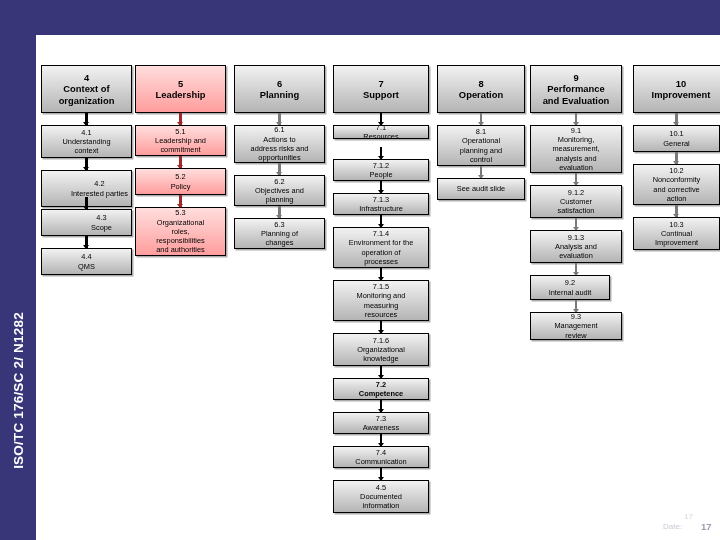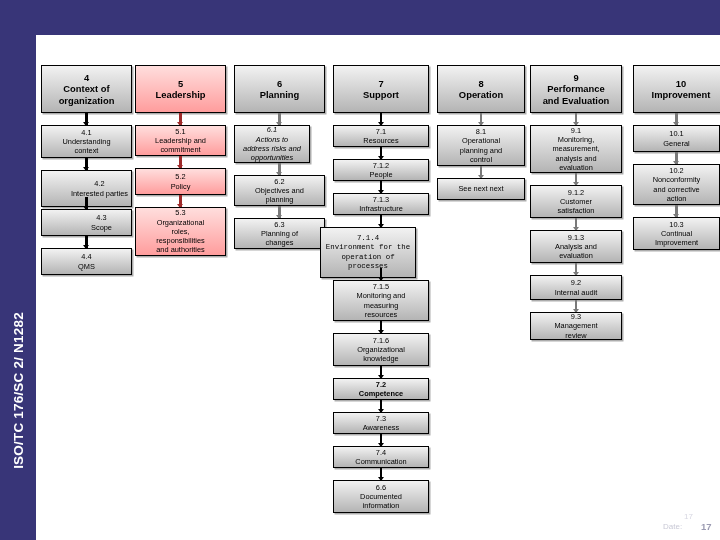--- a/index.html
+++ b/index.html
@@ -137,45 +137,45 @@
 Policy</div>
     <div class="conn red" style="left: 143.3px; top: 160px; height: 12px;"></div>
     <div class="box pink" style="left: 99px; top: 172px; width: 91px; height: 49px;">5.3
 Organizational
 roles,
 responsibilities
 and authorities</div>
     <div class="box head" style="left: 198px; top: 30px; width: 91px; height: 48px;">6
 Planning</div>
     <div class="conn " style="left: 242.3px; top: 78px; height: 12px;"></div>
-    <div class="box" style="left: 198px; top: 90px; width: 76px; height: 38px; font-style: italic;">6.1
+    <div class="box" style="left: 198px; top: 90px; width: 91px; height: 38px;">6.1
 Actions to
 address risks and
 opportunities</div>
     <div class="conn " style="left: 242.3px; top: 128px; height: 12px;"></div>
     <div class="box" style="left: 198px; top: 140px; width: 91px; height: 31px;">6.2
 Objectives and
 planning</div>
     <div class="conn " style="left: 242.3px; top: 171px; height: 12px;"></div>
     <div class="box" style="left: 198px; top: 183px; width: 91px; height: 31px;">6.3
 Planning of
 changes</div>
     <div class="box head" style="left: 297px; top: 30px; width: 96px; height: 48px;">7
 Support</div>
     <div class="conn dark" style="left: 343.8px; top: 78px; height: 12px;"></div>
-    <div class="box" style="left: 297px; top: 90px; width: 96px; height: 22px;">7.1
+    <div class="box" style="left: 297px; top: 90px; width: 96px; height: 14px;">7.1
 Resources</div>
     <div class="conn dark" style="left: 343.8px; top: 112px; height: 12px;"></div>
     <div class="box" style="left: 297px; top: 124px; width: 96px; height: 22px;">7.1.2
 People</div>
     <div class="conn dark" style="left: 343.8px; top: 146px; height: 12px;"></div>
     <div class="box" style="left: 297px; top: 158px; width: 96px; height: 22px;">7.1.3
 Infrastructure</div>
     <div class="conn dark" style="left: 343.8px; top: 180px; height: 12px;"></div>
-    <div class="box" style="left: 284px; top: 192px; width: 96px; height: 51px; font-family: Liberation Mono, monospace;">7.1.4
+    <div class="box" style="left: 297px; top: 192px; width: 96px; height: 41px;">7.1.4
 Environment for the
 operation of
 processes</div>
     <div class="conn dark" style="left: 343.8px; top: 233px; height: 12px;"></div>
     <div class="box" style="left: 297px; top: 245px; width: 96px; height: 41px;">7.1.5
 Monitoring and
 measuring
 resources</div>
     <div class="conn dark" style="left: 343.8px; top: 286px; height: 12px;"></div>
     <div class="box" style="left: 297px; top: 298px; width: 96px; height: 33px;">7.1.6
@@ -184,51 +184,51 @@
     <div class="conn dark" style="left: 343.8px; top: 331px; height: 12px;"></div>
     <div class="box" style="left: 297px; top: 343px; width: 96px; height: 22px; font-weight: bold;">7.2
 Competence</div>
     <div class="conn dark" style="left: 343.8px; top: 365px; height: 12px;"></div>
     <div class="box" style="left: 297px; top: 377px; width: 96px; height: 22px;">7.3
 Awareness</div>
     <div class="conn dark" style="left: 343.8px; top: 399px; height: 12px;"></div>
     <div class="box" style="left: 297px; top: 411px; width: 96px; height: 22px;">7.4
 Communication</div>
     <div class="conn dark" style="left: 343.8px; top: 433px; height: 12px;"></div>
-    <div class="box" style="left: 297px; top: 445px; width: 96px; height: 33px;">6.6
+    <div class="box" style="left: 297px; top: 445px; width: 96px; height: 33px;">4.5
 Documented
 information</div>
     <div class="box head" style="left: 401px; top: 30px; width: 88px; height: 48px;">8
 Operation</div>
     <div class="conn " style="left: 443.8px; top: 78px; height: 12px;"></div>
     <div class="box" style="left: 401px; top: 90px; width: 88px; height: 41px;">8.1
 Operational
 planning and
 control</div>
     <div class="conn " style="left: 443.8px; top: 131px; height: 12px;"></div>
-    <div class="box" style="left: 401px; top: 143px; width: 88px; height: 22px;">See next next</div>
+    <div class="box" style="left: 401px; top: 143px; width: 88px; height: 22px;">See audit slide</div>
     <div class="box head" style="left: 494px; top: 30px; width: 92px; height: 48px;">9
 Performance
 and Evaluation</div>
     <div class="conn " style="left: 538.8px; top: 78px; height: 12px;"></div>
     <div class="box" style="left: 494px; top: 90px; width: 92px; height: 48px;">9.1
 Monitoring,
 measurement,
 analysis and
 evaluation</div>
     <div class="conn " style="left: 538.8px; top: 138px; height: 12px;"></div>
     <div class="box" style="left: 494px; top: 150px; width: 92px; height: 33px;">9.1.2
 Customer
 satisfaction</div>
     <div class="conn " style="left: 538.8px; top: 183px; height: 12px;"></div>
     <div class="box" style="left: 494px; top: 195px; width: 92px; height: 33px;">9.1.3
 Analysis and
 evaluation</div>
     <div class="conn " style="left: 538.8px; top: 228px; height: 12px;"></div>
-    <div class="box" style="left: 494px; top: 240px; width: 92px; height: 25px;">9.2
+    <div class="box" style="left: 494px; top: 240px; width: 80px; height: 25px;">9.2
 Internal audit</div>
     <div class="conn " style="left: 538.8px; top: 265px; height: 12px;"></div>
     <div class="box" style="left: 494px; top: 277px; width: 92px; height: 28px;">9.3
 Management
 review</div>
     <div class="box head" style="left: 597px; top: 30px; width: 96px; height: 48px;">10
 Improvement</div>
     <div class="conn " style="left: 639.3px; top: 78px; height: 12px;"></div>
     <div class="box" style="left: 597px; top: 90px; width: 87px; height: 27px;">10.1
 General</div>

